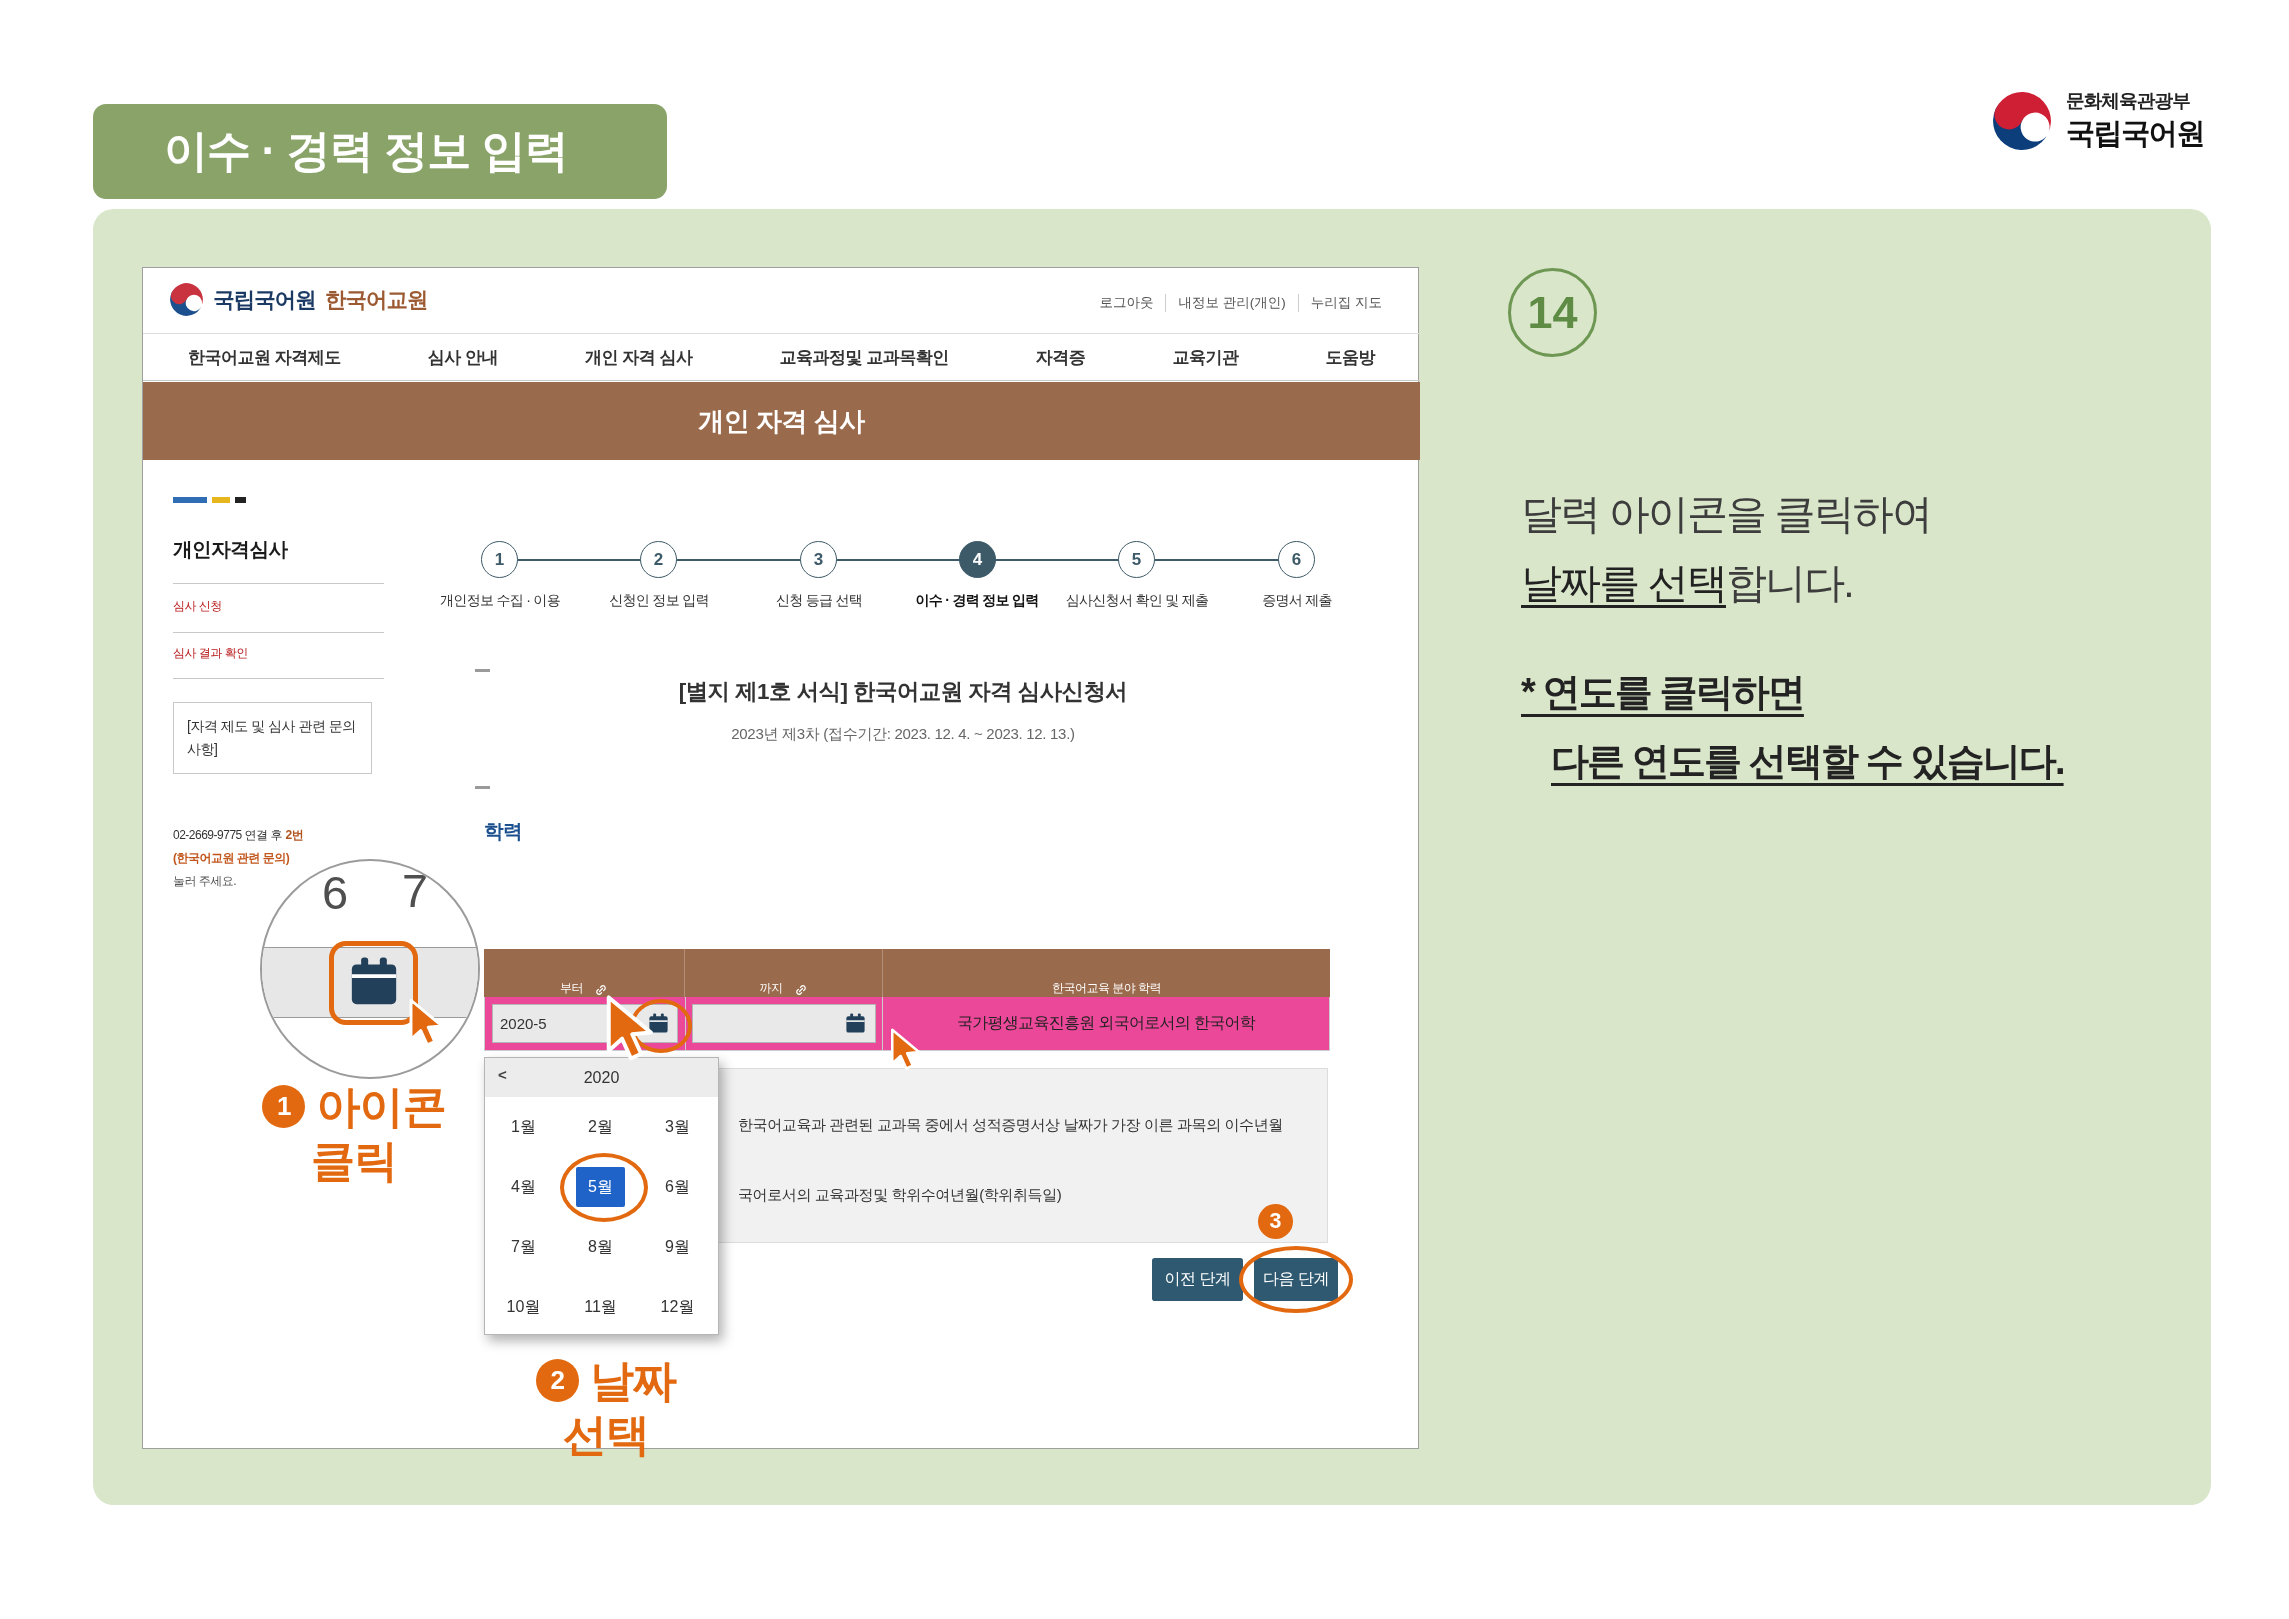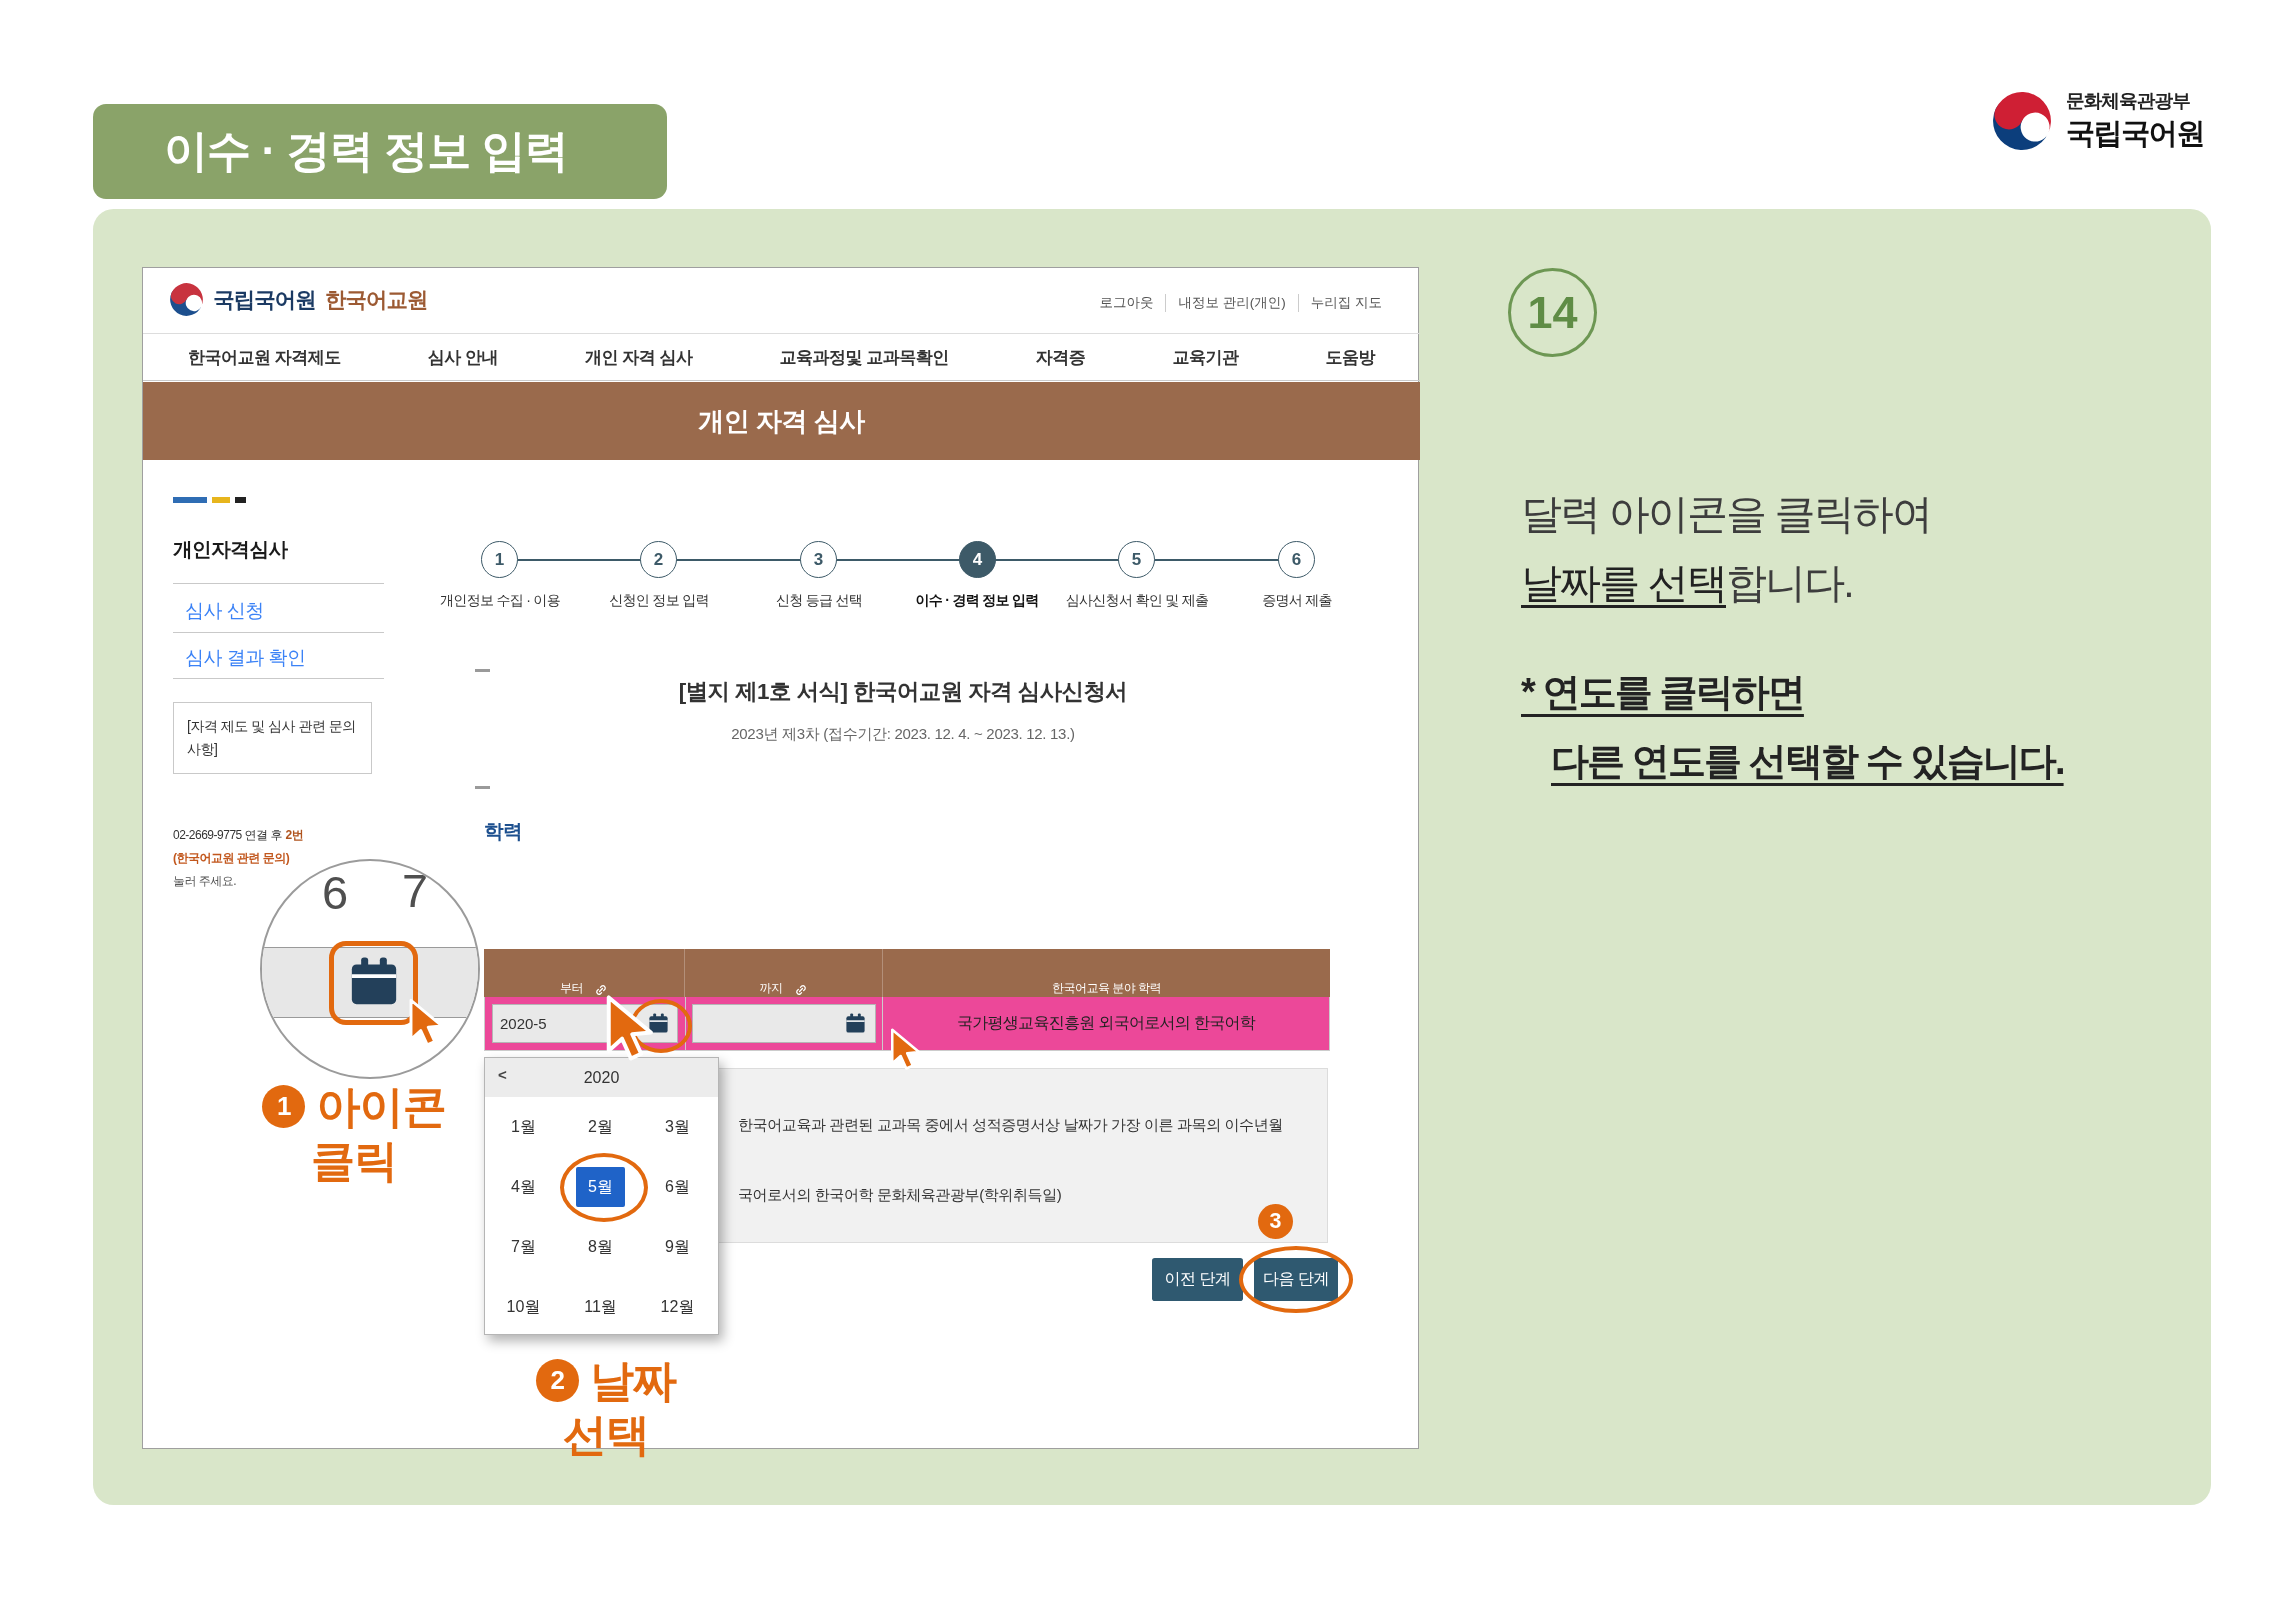--- a/index.html
+++ b/index.html
@@ -28,21 +28,21 @@
   .site-nav{position:absolute;left:0;top:65px;width:1277px;height:48px;border-top:0.9px solid #ddd;border-bottom:0.9px solid #c9c9c9;
         display:flex;align-items:center;justify-content:space-between;padding:0 45px;font-size:17px;font-weight:bold;color:#333;letter-spacing:-0.5px}
   .page-banner{position:absolute;left:0;top:114px;width:1277px;height:78px;background:#9a6a4c;color:#fff;
         font-size:26px;font-weight:bold;display:flex;align-items:center;justify-content:center;letter-spacing:-0.5px}
 
   
   .side-dashes{position:absolute;left:30px;top:229px;display:flex;gap:4.7px}
   .side-dashes span{height:5.6px;display:inline-block}
   .sb-title{position:absolute;left:30px;top:268px;font-size:19.6px;font-weight:bold;color:#1a1a1a;letter-spacing:-0.5px}
   .sb-hr{position:absolute;left:30px;width:211px;border-top:0.9px solid #c9c9c9}
-  .sb-item{position:absolute;left:42px;font-size:19px;color:#3b82f6;letter-spacing:-0.5px}
+  .sb-item{position:absolute;left:30px;font-size:12px;color:#b91c1c;letter-spacing:-0.5px}
   .sb-notice{position:absolute;left:30px;top:434px;width:199px;border:0.9px solid #c9c9c9;padding:12px 13px;
         font-size:14px;line-height:1.65;color:#333;letter-spacing:-0.5px}
   .sb-phone{position:absolute;left:30px;top:556px;width:219px;font-size:12px;line-height:1.9;color:#333;letter-spacing:-0.5px}
   .phone-em{font-weight:bold;color:#b0541e;margin-left:3.7px}
   .phone-note{font-weight:bold;color:#c2571d}
   .phone-note2{color:#555}
 
   
   .step-line{position:absolute;left:357px;top:291px;width:797px;height:1.9px;background:#3d5a68}
   .step-circle{position:absolute;top:273px;width:37px;height:37px;border-radius:50%;border:1.9px solid #3d5a68;background:#fff;
@@ -248,21 +248,21 @@
               <line x1="2.5" y1="9.5" x2="21.5" y2="9.5" stroke="#fff" stroke-width="1.6"></line>
             </svg>
           </div>
         </div>
         <div class="tcell c3">국가평생교육진흥원 외국어로서의 한국어학</div>
       </div>
     </div>
 
     <div class="info-box">
       <div class="info-line" style="left:216px;top:47px">한국어교육과 관련된 교과목 중에서 성적증명서상 날짜가 가장 이른 과목의 이수년월</div>
-      <div class="info-line" style="left:216px;top:117px">국어로서의 한국어학 문화체육관광부(학위취득일)</div>
+      <div class="info-line" style="left:216px;top:117px">국어로서의 교육과정및 학위수여년월(학위취득일)</div>
     </div>
 
     <div class="popup">
       <div class="popup-head">
         <span class="popup-prev">&lt;</span>
         <span>2020</span>
       </div>
       <div class="month-grid">
         <div class="month">
             <span class="mv">1월</span>

